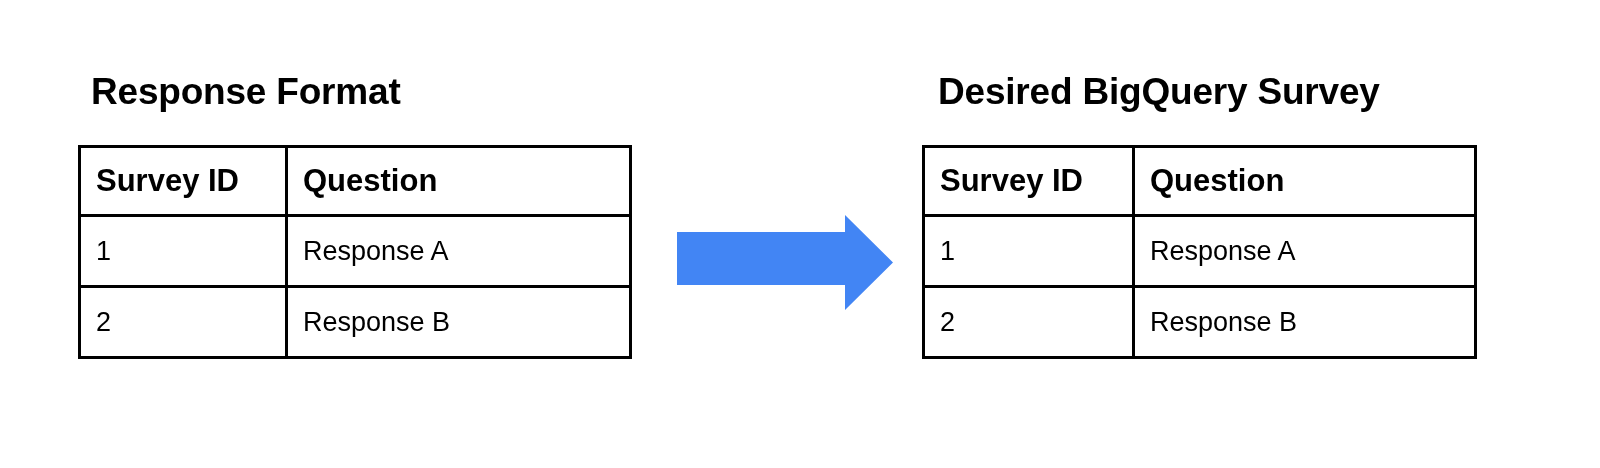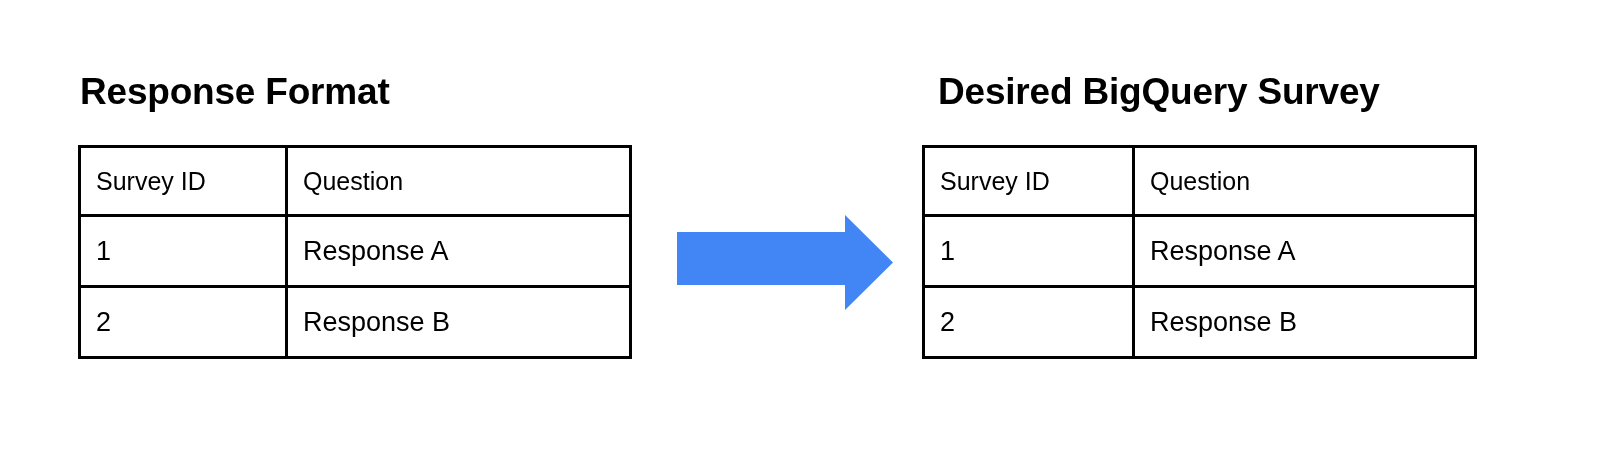--- a/index.html
+++ b/index.html
@@ -27,21 +27,21 @@
   .panel {
     position: absolute;
     top: 0;
   }
   .panel-left  { left: 78px;  width: 556px; }
   .panel-right { left: 922px; width: 556px; }
 
   .panel-title {
     position: absolute;
     top: 70px;
-    left: 2px;
+    left: 13px;
     font-size: 37px;
     font-weight: bold;
     letter-spacing: -0.2px;
     line-height: 44px;
     white-space: nowrap;
     color: #000000;
   }
   .panel-right .panel-title { left: 16px; }
 
   
@@ -64,22 +64,22 @@
     vertical-align: middle;
     background: #ffffff;
   }
 
   .col-id { }
   .panel-left  .col-id { width: 207px; }
   .panel-right .col-id { width: 210px; }
 
   .data-table thead th {
     height: 66px;
-    font-size: 25px;
-    font-weight: normal;
+    font-size: 31px;
+    font-weight: bold;
     letter-spacing: 0px;
   }
   .data-table tbody td {
     height: 68px;
     font-size: 27px;
     font-weight: normal;
     letter-spacing: 0px;
   }
 
   

